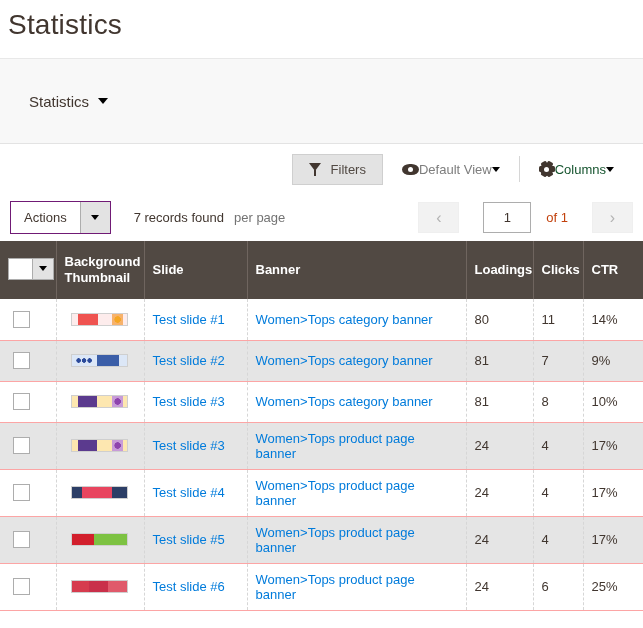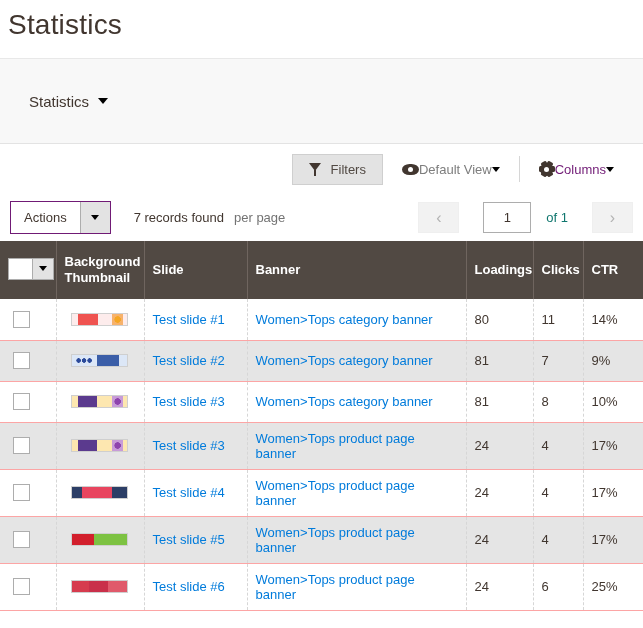--- a/index.html
+++ b/index.html
@@ -94,21 +94,21 @@
     align-items: center;
     padding: 0 19px;
     cursor: pointer;
     height: 26px;
   }
   .tool-group.with-divider { border-left: 1px solid #d6d6d6; }
   .tool-label {
     font-size: 13px;
     color: #7d7d7d;
   }
-  .tool-label.link { color: #701a75; }
+  .tool-label.link { color: #14532d; }
   .caret-sm {
     width: 0; height: 0;
     border-left: 4.5px solid transparent;
     border-right: 4.5px solid transparent;
     border-top: 5.5px solid #000;
   }
   
   .eye {
     width: 17px; height: 11px;
     position: relative;
@@ -229,21 +229,21 @@
     background: #fff;
     text-align: center;
     font-size: 13px;
     color: #41362f;
     font-family: "Liberation Sans", sans-serif;
     margin-left: 24px;
     padding: 0;
   }
   .pg-of {
     font-size: 13px;
-    color: #0f766e;
+    color: #c2410c;
     margin-left: 15px;
     margin-right: 24px;
   }
 
   
   table.grid {
     width: 643px;
     border-collapse: collapse;
     table-layout: fixed;
   }

